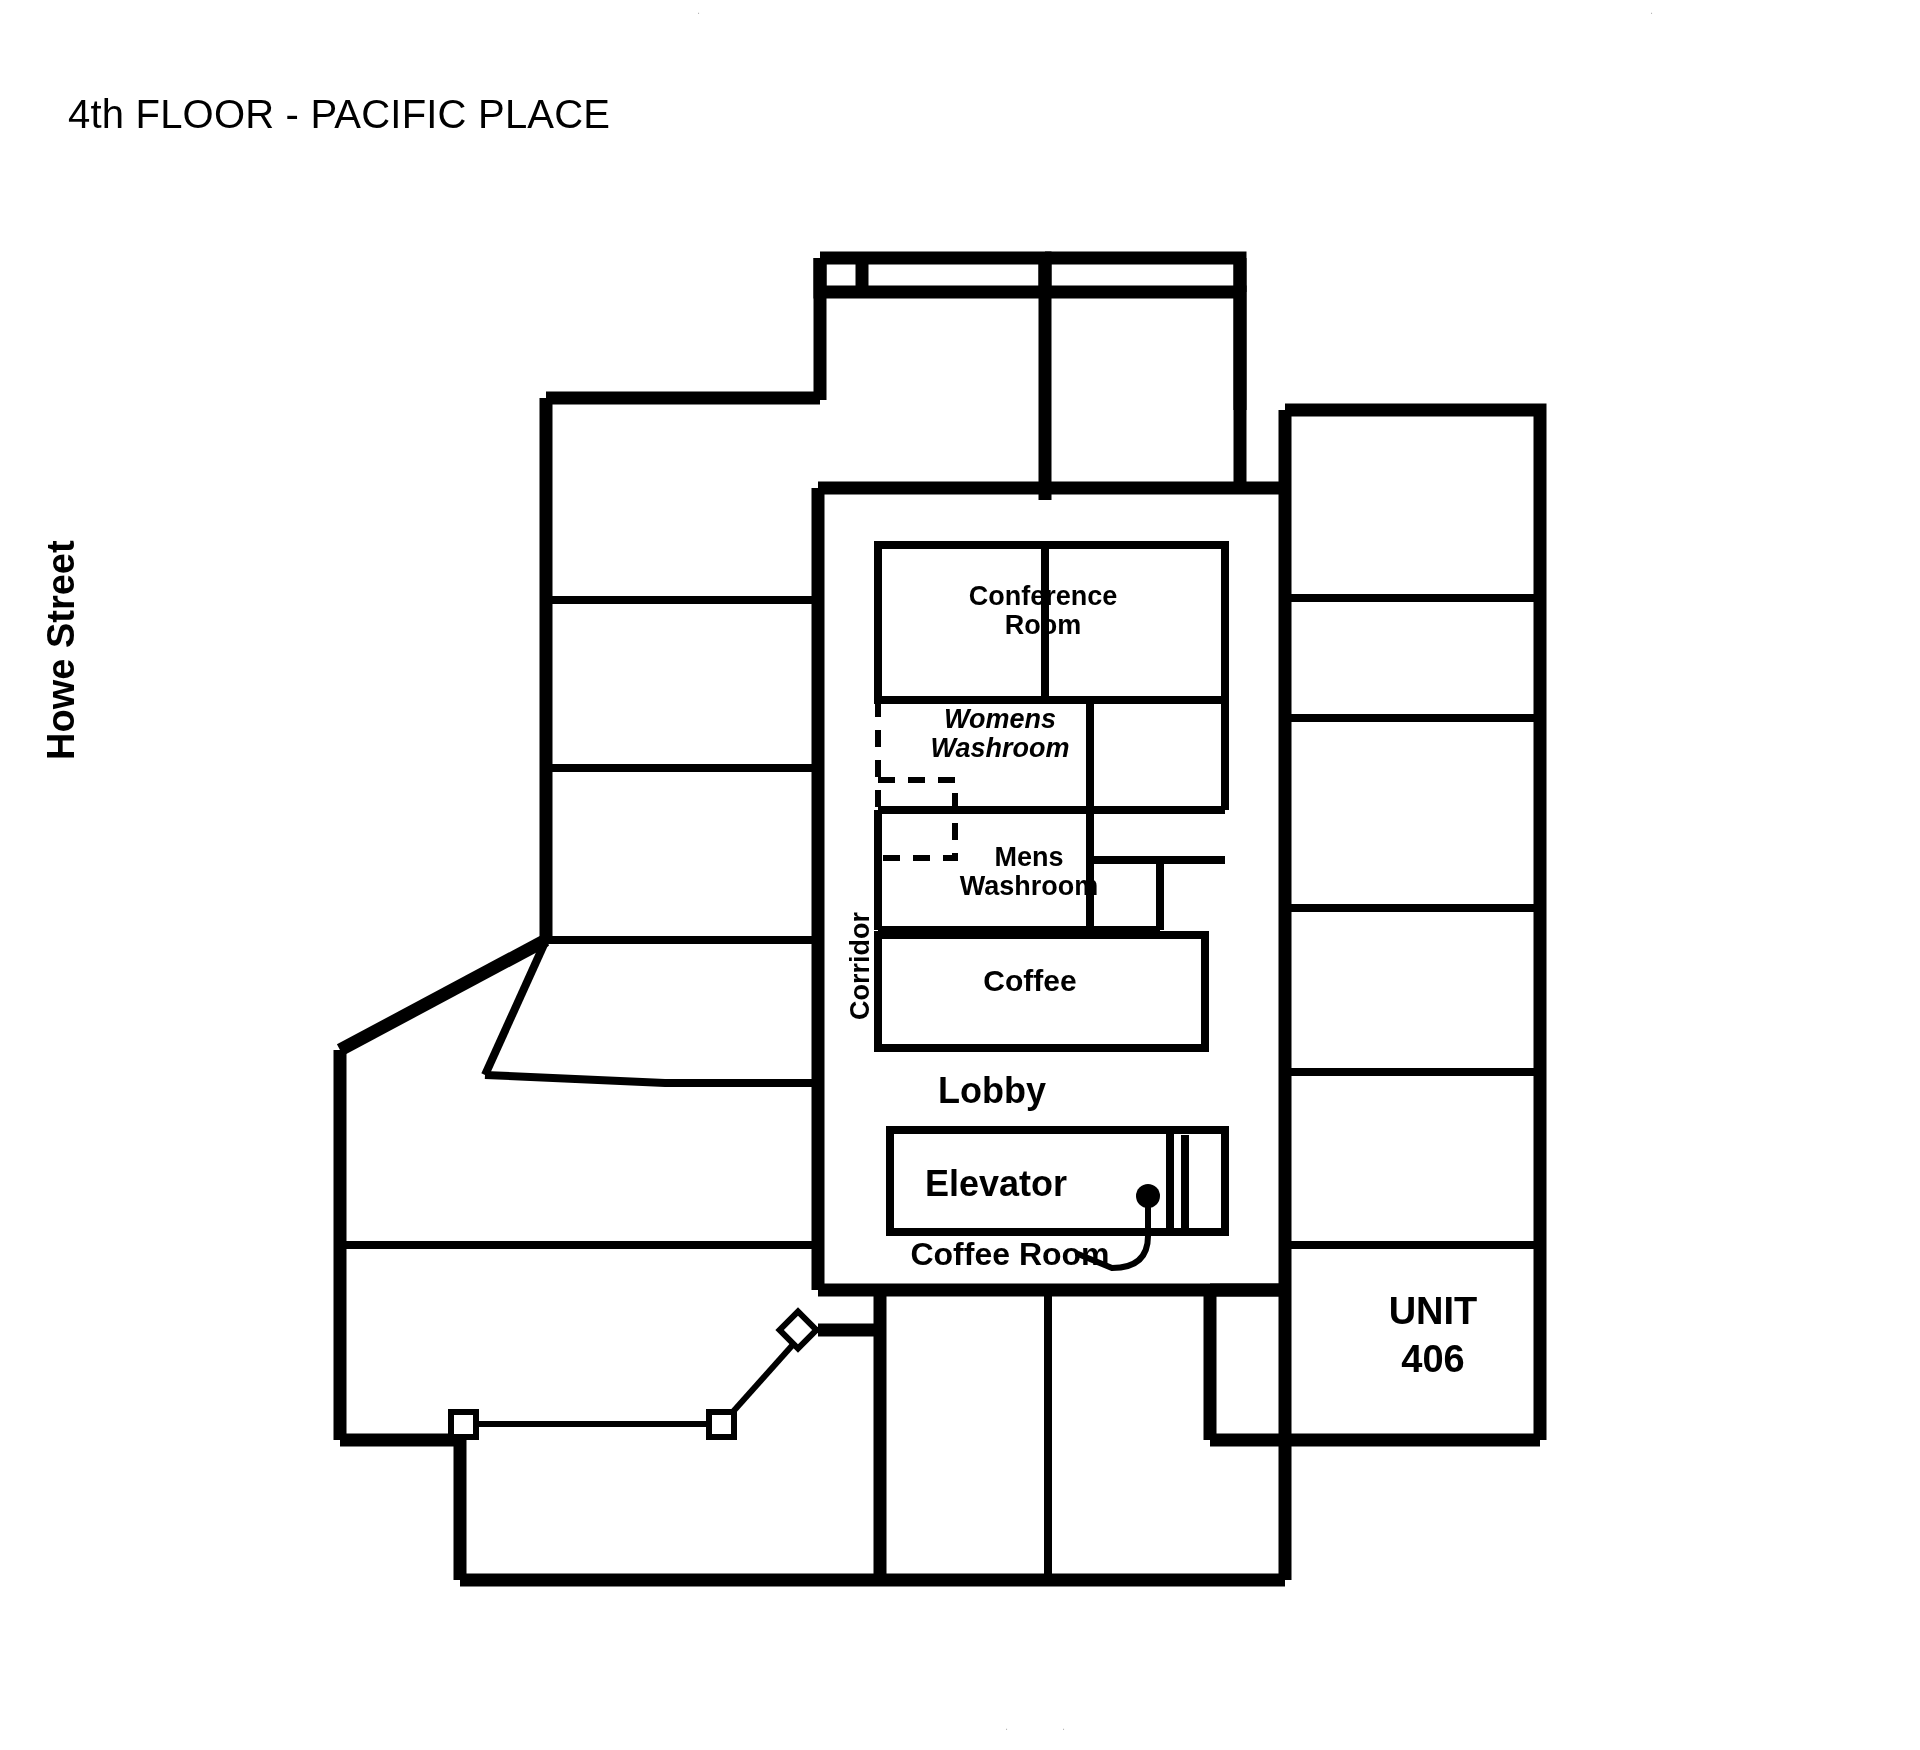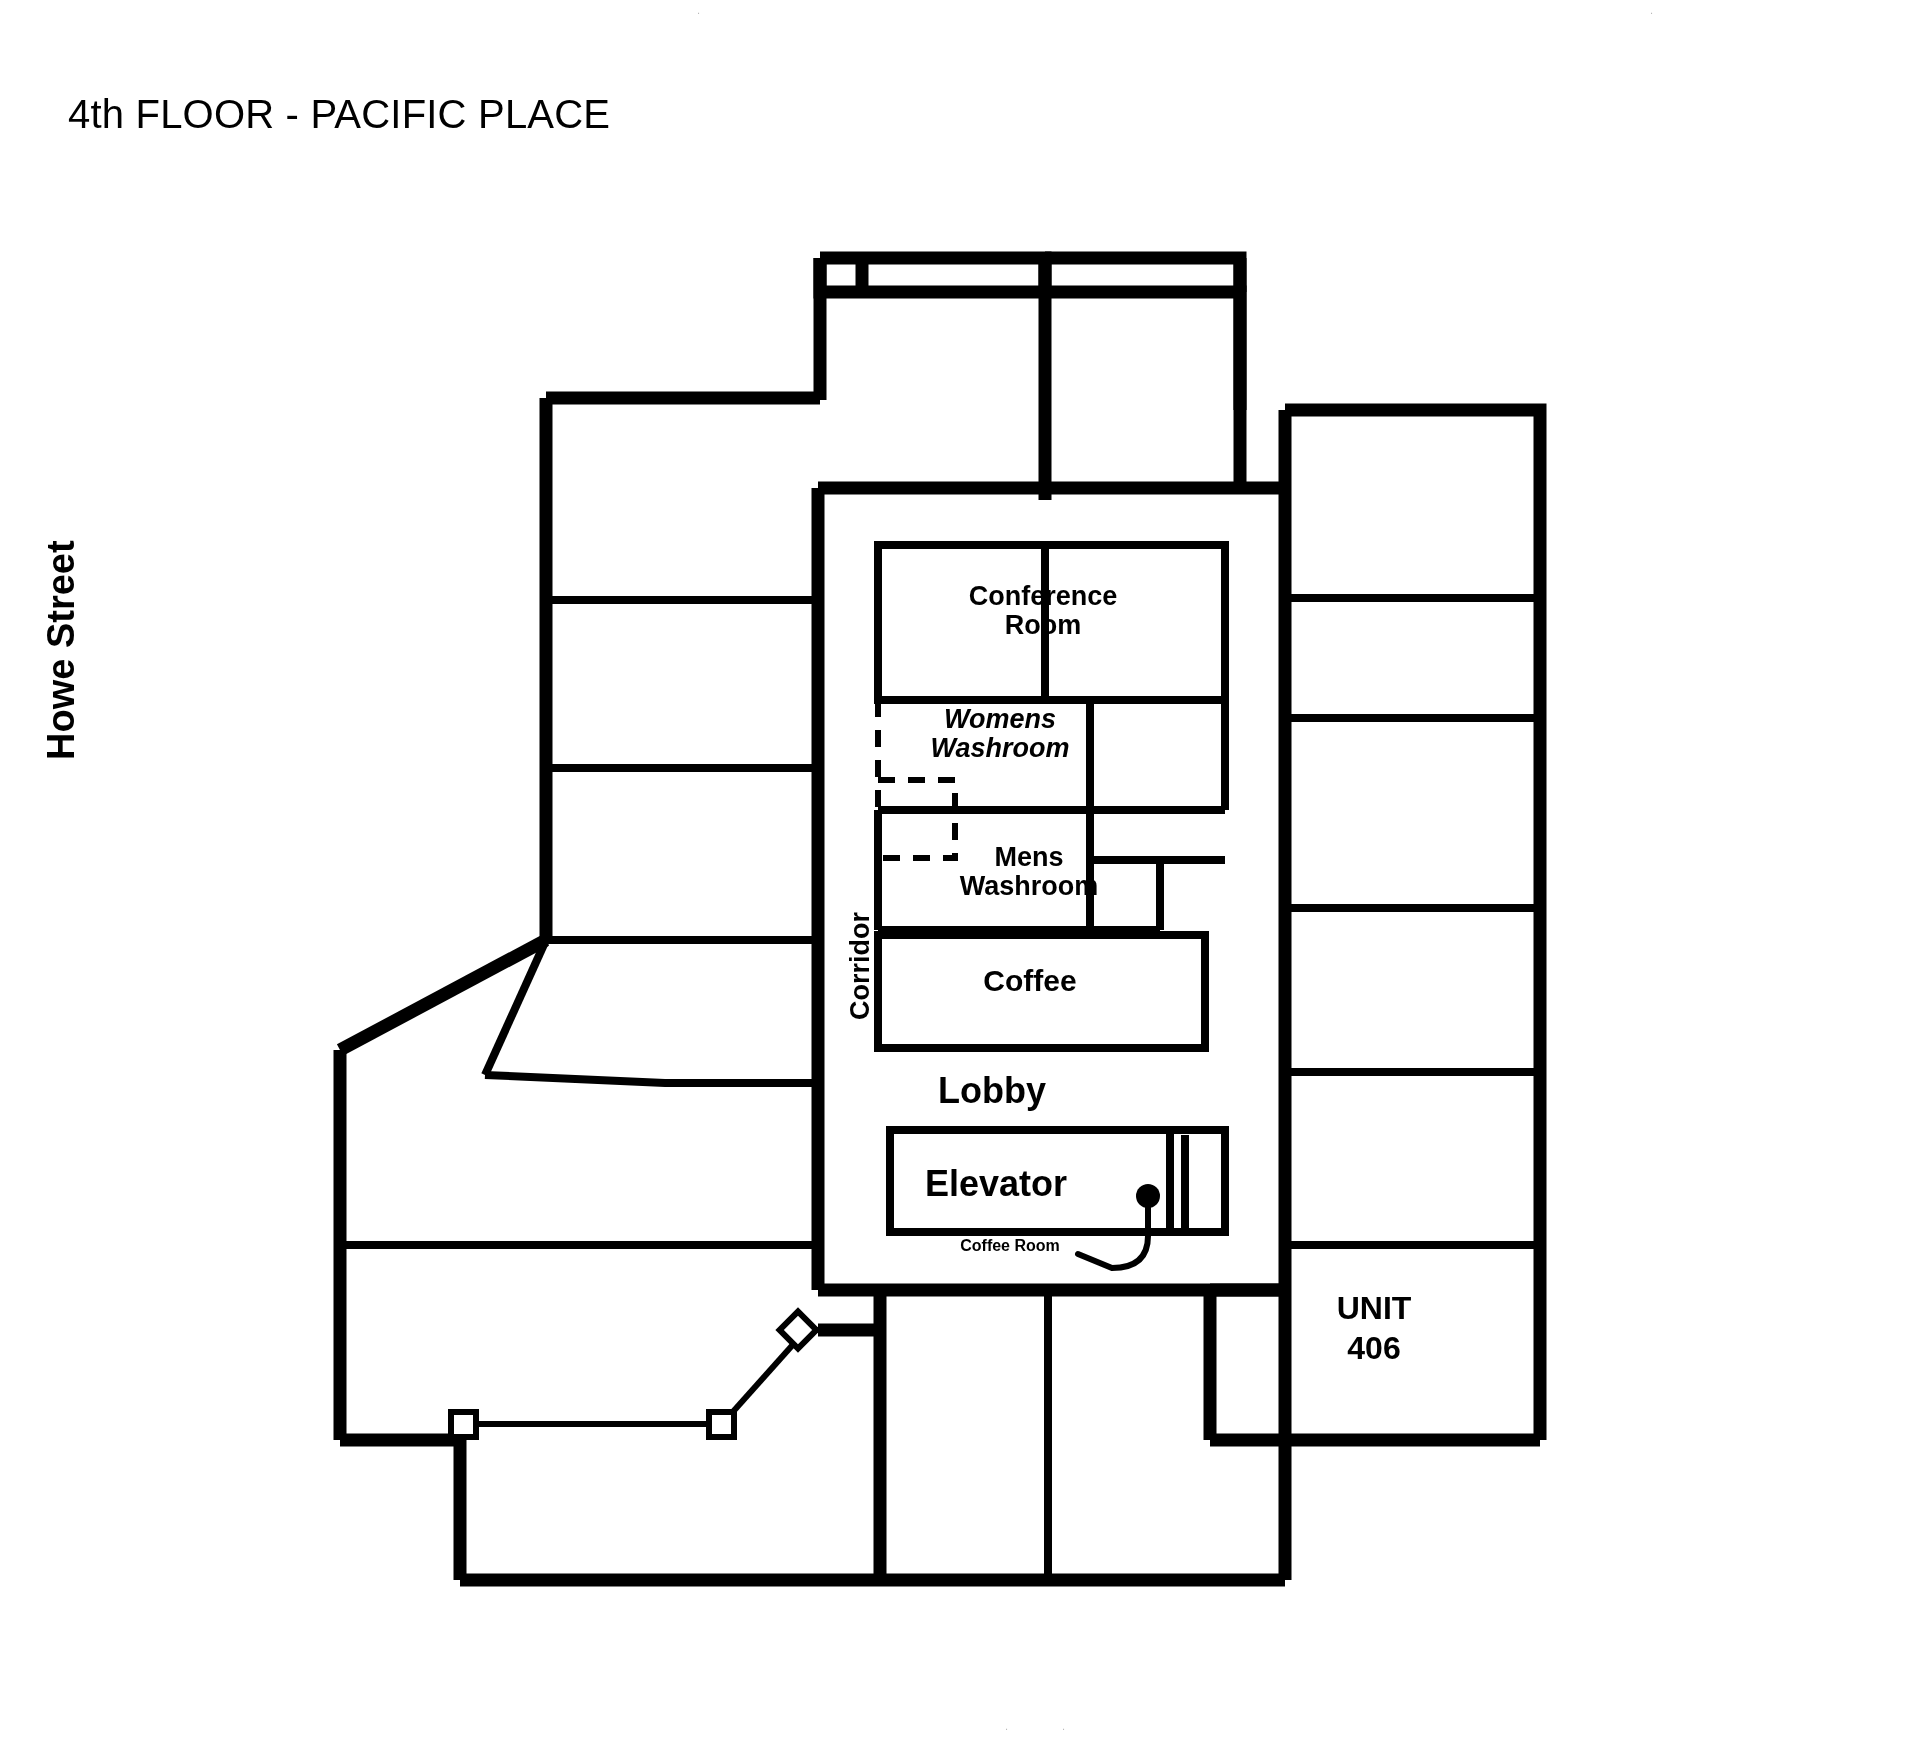--- a/index.html
+++ b/index.html
@@ -148,28 +148,28 @@
     top: 1020px;
     font-size: 27px;
     font-weight: bold;
     transform: rotate(-90deg);
     transform-origin: 0 0;
     white-space: nowrap;
   }
   #label-coffee {
     left: 1010px;
     top: 1238px;
-    font-size: 16px;
+    font-size: 32px;
     width: 230px;
     margin-left: -115px;
   }
   #label-unit {
-    left: 1374px;
+    left: 1433px;
     top: 1288px;
-    font-size: 32px;
+    font-size: 38px;
     width: 220px;
     margin-left: -110px;
     line-height: 1.25;
   }
   .unit-line { display: block; }
   .tick {
     position: absolute;
     font-size: 11px;
     color: #b9b9b9;
   }

